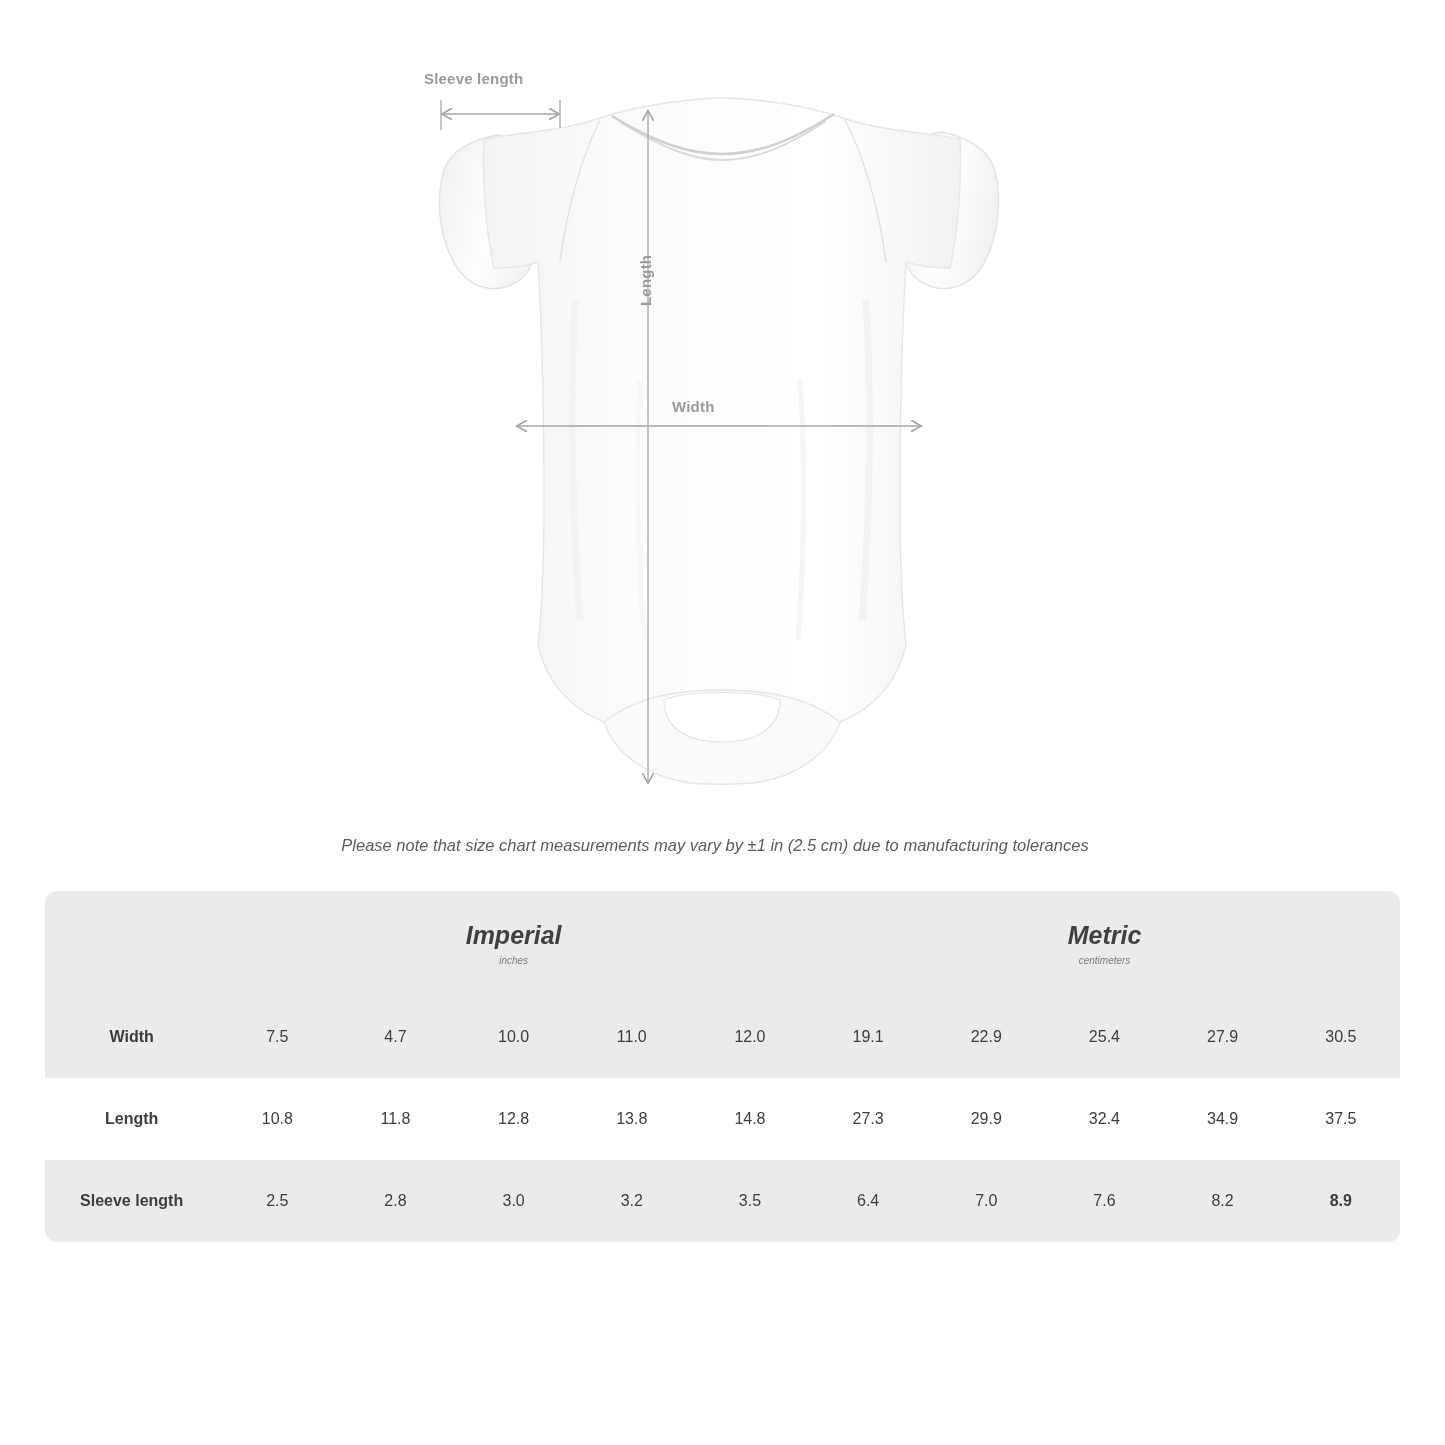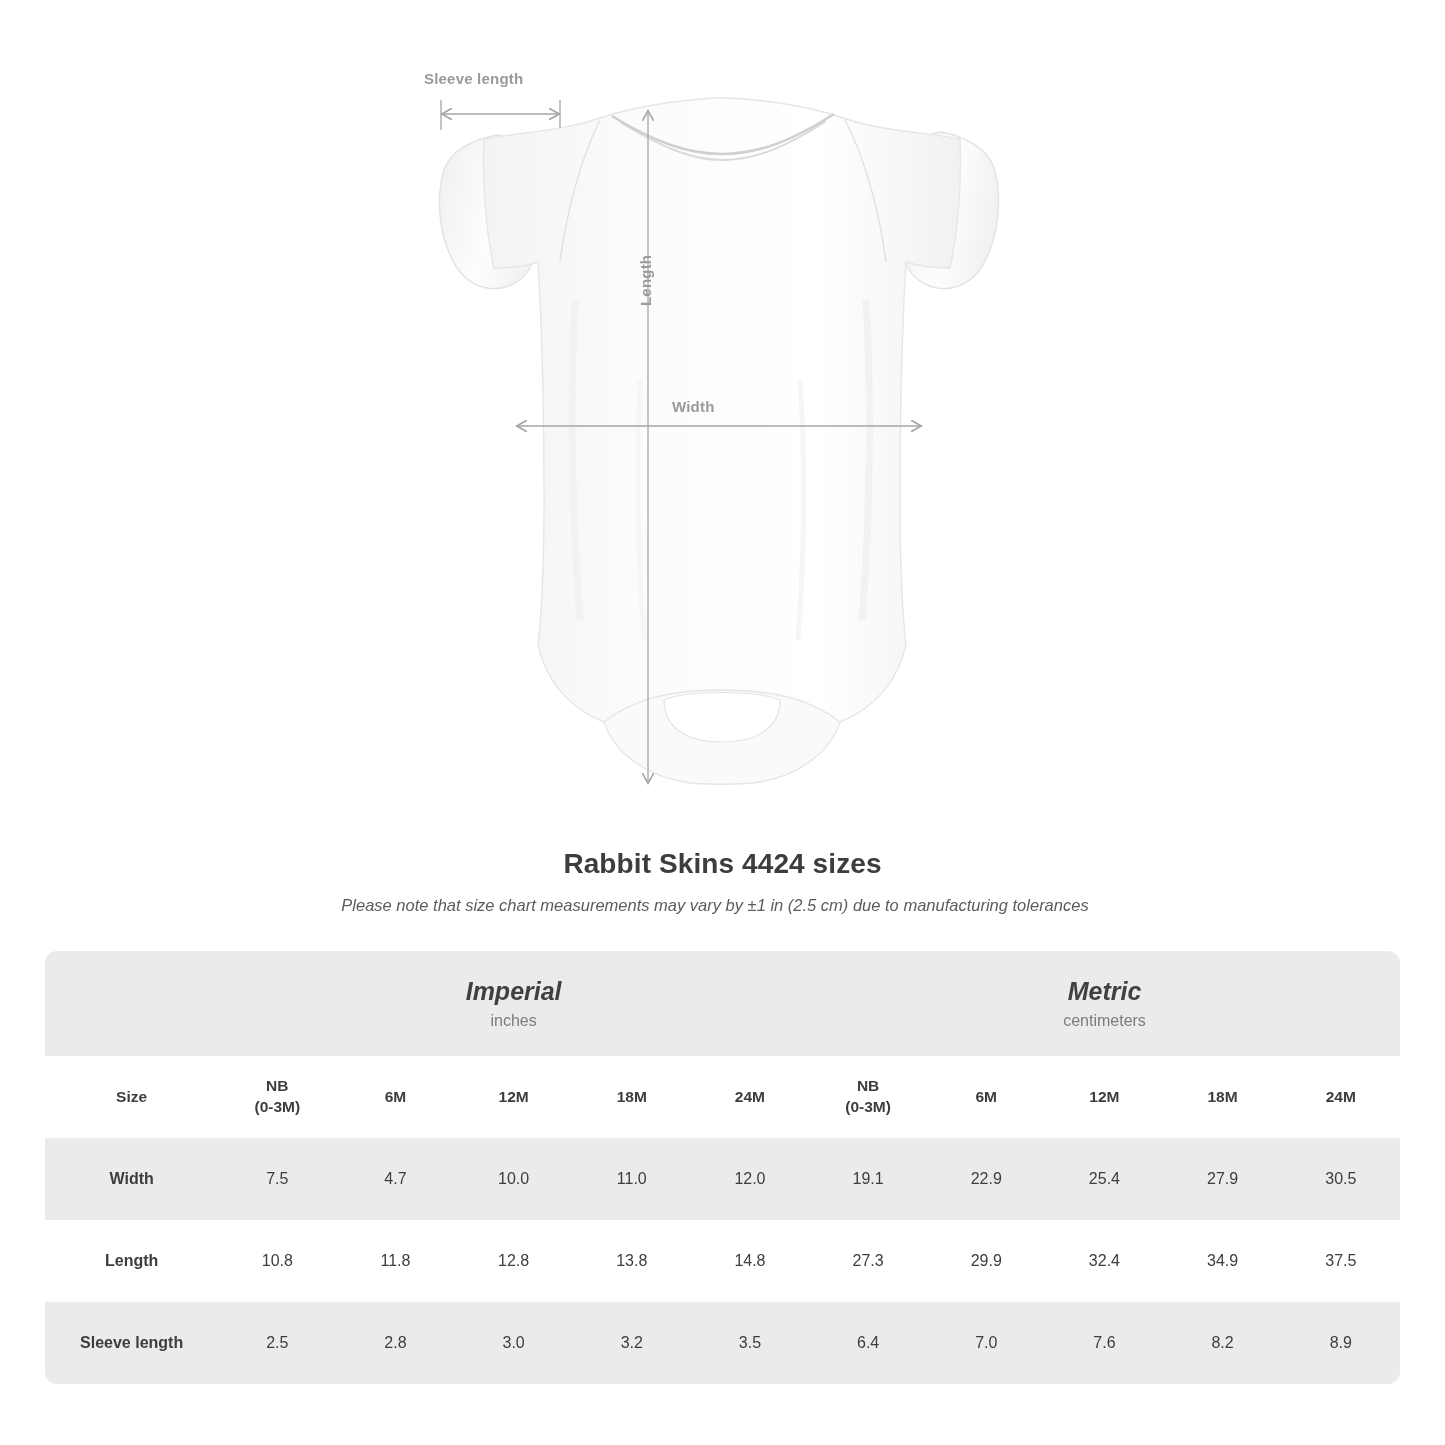--- a/index.html
+++ b/index.html
@@ -99,21 +99,22 @@
     border-top-right-radius: 12px;
   }
   .unit-name {
     font-size: 25px;
     font-style: italic;
     font-weight: bold;
     color: #404040;
     line-height: 1.15;
   }
   .unit-sub {
-    font-size: 16px;
+    font-size: 10px;
+    font-style: italic;
     color: #7c7c7c;
     padding-top: 6px;
   }
   .head-row td {
     height: 82px;
     background: #ffffff;
     font-weight: bold;
     color: #3d3d3d;
     font-size: 15.5px;
     line-height: 1.35;
@@ -132,21 +133,21 @@
   }
   .data-row td.lastcol { border-right: 0; }
   .data-row.alt td {
     background: #ebebeb;
   }
   .data-row td.rowlabel {
     font-weight: bold;
     font-size: 16px;
   }
   .data-row.last td.rowlabel { border-bottom-left-radius: 12px; }
-  .data-row.last td.lastcol { border-bottom-right-radius: 12px; }
+  .data-row.last td.lastcol { border-bottom-right-radius: 12px; font-weight: bold; }
   .col-label { width: 173px; }
   .col-cell { width: 118px; }
 </style>
 </head>
 <body>
 
 <div class="page">
 
   <div class="illustration">
     <div class="garment-wrap">
@@ -222,21 +223,20 @@
 
         <line x1="518" y1="426" x2="920" y2="426" stroke="#a6a6a6" stroke-width="1.3" marker-start="url(#arrowStart)" marker-end="url(#arrowEnd)"></line>
       </svg>
     </div>
 
     <div class="dim-label label-sleeve">Sleeve length</div>
     <div class="dim-label label-width">Width</div>
     <div class="dim-label label-length">Length</div>
   </div>
 
-  <h1 class="title">Rabbit Skins 4424 sizes</h1>
   <p class="subtitle">Please note that size chart measurements may vary by ±1 in (2.5 cm) due to manufacturing tolerances</p>
 
   <div class="table-wrap">
     <table class="size-chart">
       <colgroup>
         <col class="col-label">
         <col class="col-cell">
           <col class="col-cell">
           <col class="col-cell">
           <col class="col-cell">
@@ -254,39 +254,20 @@
         <td colspan="5">
           <div class="unit-name">Imperial</div>
           <div class="unit-sub">inches</div>
         </td>
         <td colspan="5" class="last">
           <div class="unit-name">Metric</div>
           <div class="unit-sub">centimeters</div>
         </td>
       </tr>
 
-      <tr class="head-row">
-        <td class="rowlabel">Size</td>
-        <td>
-          <div>NB</div>
-          <div>(0-3M)</div>
-        </td>
-        <td>6M</td>
-        <td>12M</td>
-        <td>18M</td>
-        <td>24M</td>
-        <td>
-          <div>NB</div>
-          <div>(0-3M)</div>
-        </td>
-        <td>6M</td>
-        <td>12M</td>
-        <td>18M</td>
-        <td class="lastcol">24M</td>
-      </tr>
 
       <tr class="data-row alt">
         <td class="rowlabel">Width</td>
         <td>7.5</td>
         <td>4.7</td>
         <td>10.0</td>
         <td>11.0</td>
         <td>12.0</td>
         <td>19.1</td>
         <td>22.9</td>

